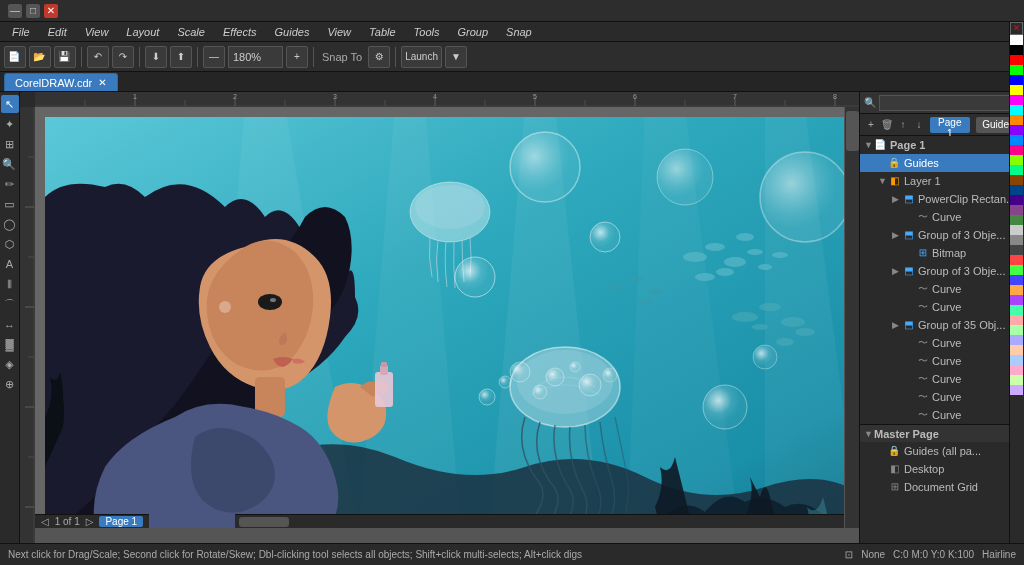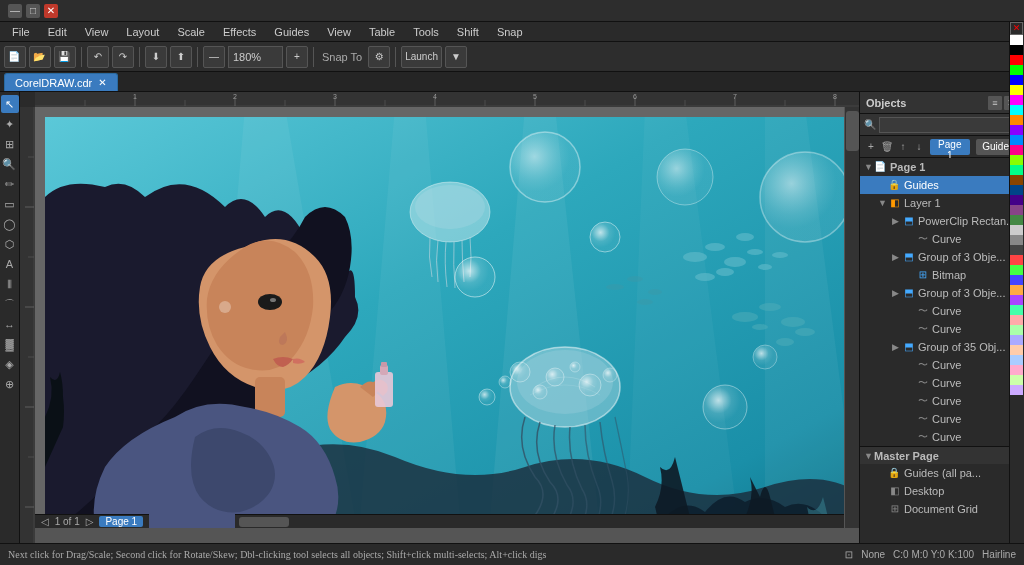--- a/index.html
+++ b/index.html
@@ -30,20 +30,21 @@
       padding: 0 4px;
       gap: 2px;
       border-bottom: 1px solid #111;
     }
     .menu-item {
       padding: 1px 8px;
       font-size: 11px;
       color: #ccc;
       cursor: pointer;
       border-radius: 2px;
+      font-style: italic;
     }
 
     
     #toolbar {
       height: 30px;
       background: #2d2d2d;
       display: flex;
       align-items: center;
       padding: 0 4px;
       gap: 3px;
@@ -294,21 +295,21 @@
       height: 22px;
       background: #2a2a2a;
       border-top: 1px solid #111;
       display: flex;
       align-items: center;
       padding: 0 8px;
       font-size: 10px;
       color: #aaa;
       gap: 8px;
     }
-    #statusbar .status-left { flex: 1; font-family: Liberation Serif, serif; }
+    #statusbar .status-left { flex: 1; }
     #statusbar .status-right { display: flex; align-items: center; gap: 8px; }
 
     
     #color-palette {
       position: absolute;
       right: 0;
       top: 22px;
       bottom: 22px;
       width: 15px;
       background: #2a2a2a;
@@ -344,21 +345,21 @@
 <span class="menu-item">File</span>
     <span class="menu-item">Edit</span>
     <span class="menu-item">View</span>
     <span class="menu-item">Layout</span>
     <span class="menu-item">Scale</span>
     <span class="menu-item">Effects</span>
     <span class="menu-item">Guides</span>
     <span class="menu-item">View</span>
     <span class="menu-item">Table</span>
     <span class="menu-item">Tools</span>
-    <span class="menu-item">Shift</span>
+    <span class="menu-item">Group</span>
     <span class="menu-item">Snap</span>
   </div>
 
 <div id="toolbar">
   <button class="tb-btn">📄</button>
   <button class="tb-btn">📂</button>
   <button class="tb-btn">💾</button>
   <div class="tb-sep"></div>
   <button class="tb-btn">↶</button>
   <button class="tb-btn">↷</button>
@@ -655,27 +656,20 @@
         <div style="width:50px; height:10px; background:#555; border-radius:3px; margin:0 4px;"></div>
       </div>
     </div>
 
     <div id="vscrollbar">
       <div style="width:13px; height:40px; background:#555; border-radius:3px; margin:4px auto;"></div>
     </div>
   </div>
 
   <div id="right-panel">
-    <div id="right-panel-header">
-      <span class="panel-title">Objects</span>
-      <div class="panel-btns">
-        <button class="panel-btn">≡</button>
-        <button class="panel-btn">✕</button>
-      </div>
-    </div>
 
     <div id="search-bar">
       <span style="color:#888; font-size:10px;">🔍</span>
       <input id="search-input" type="text" class="" style="flex: 1 1 0%; height: 16px; background: rgb(58, 58, 58); border: 1px solid rgb(85, 85, 85); color: rgb(204, 204, 204); font-size: 10px; padding: 0px 3px;">
     </div>
 
     <div id="obj-toolbar">
       <button class="obj-tb-btn" title="New Layer">+</button>
       <button class="obj-tb-btn" title="Delete">🗑</button>
       <button class="obj-tb-btn" title="Move Up">↑</button>

